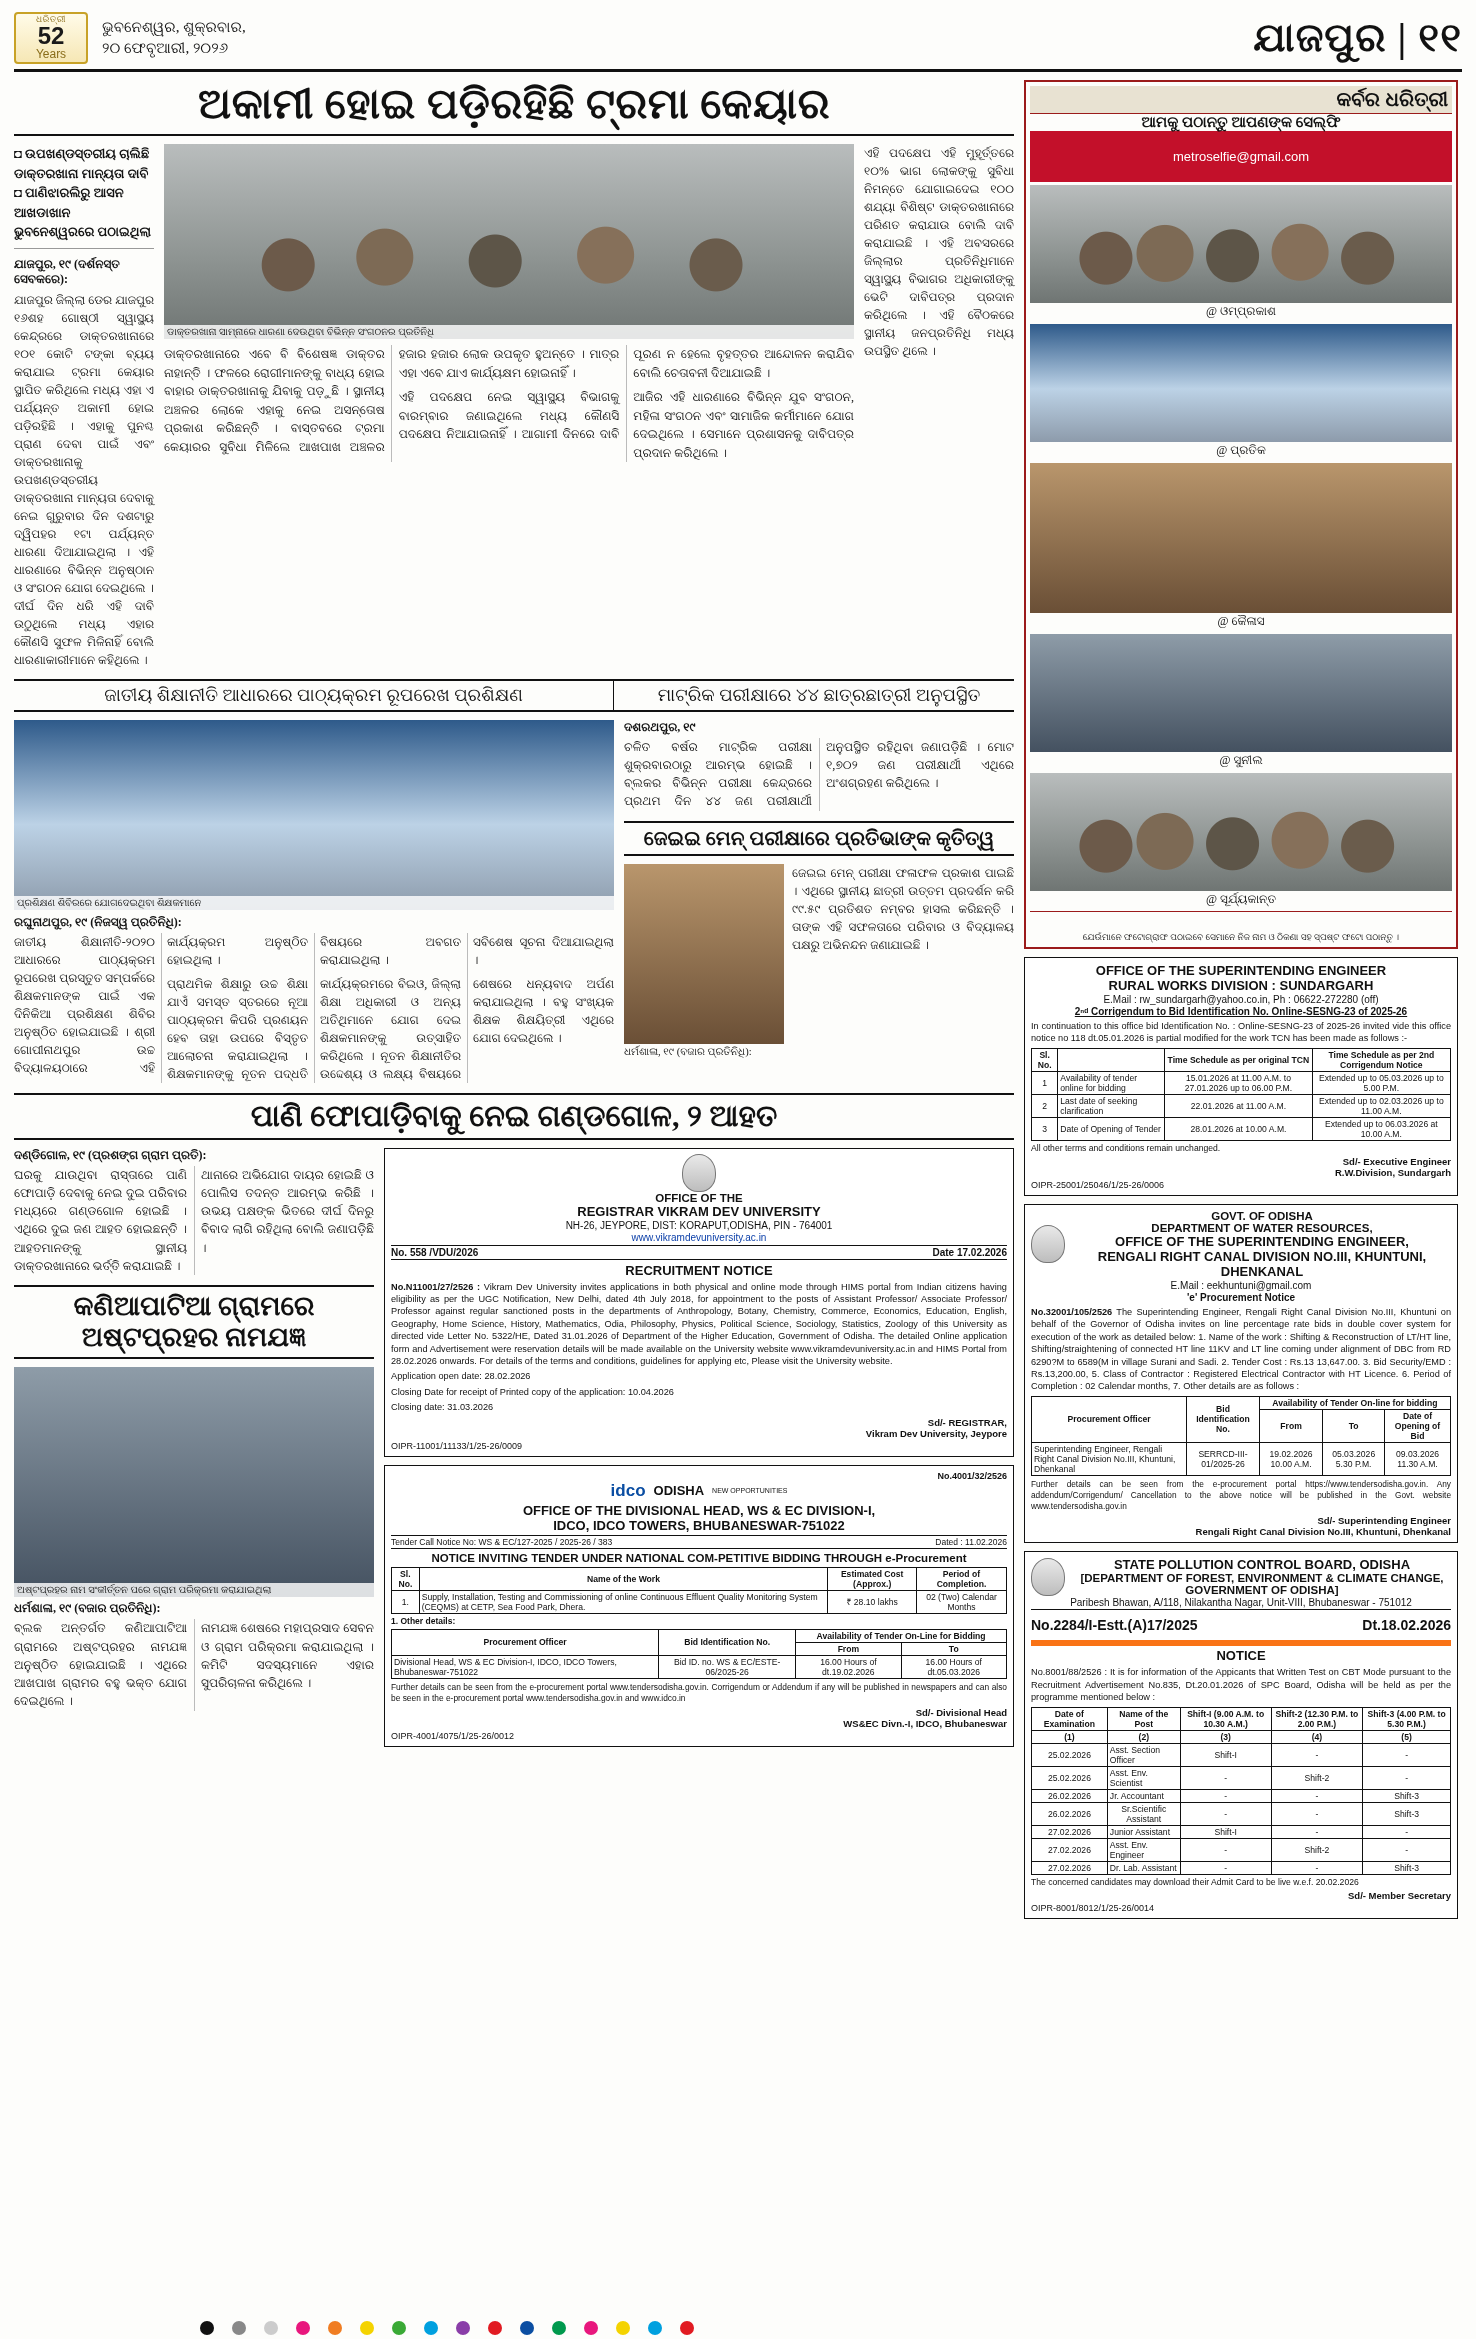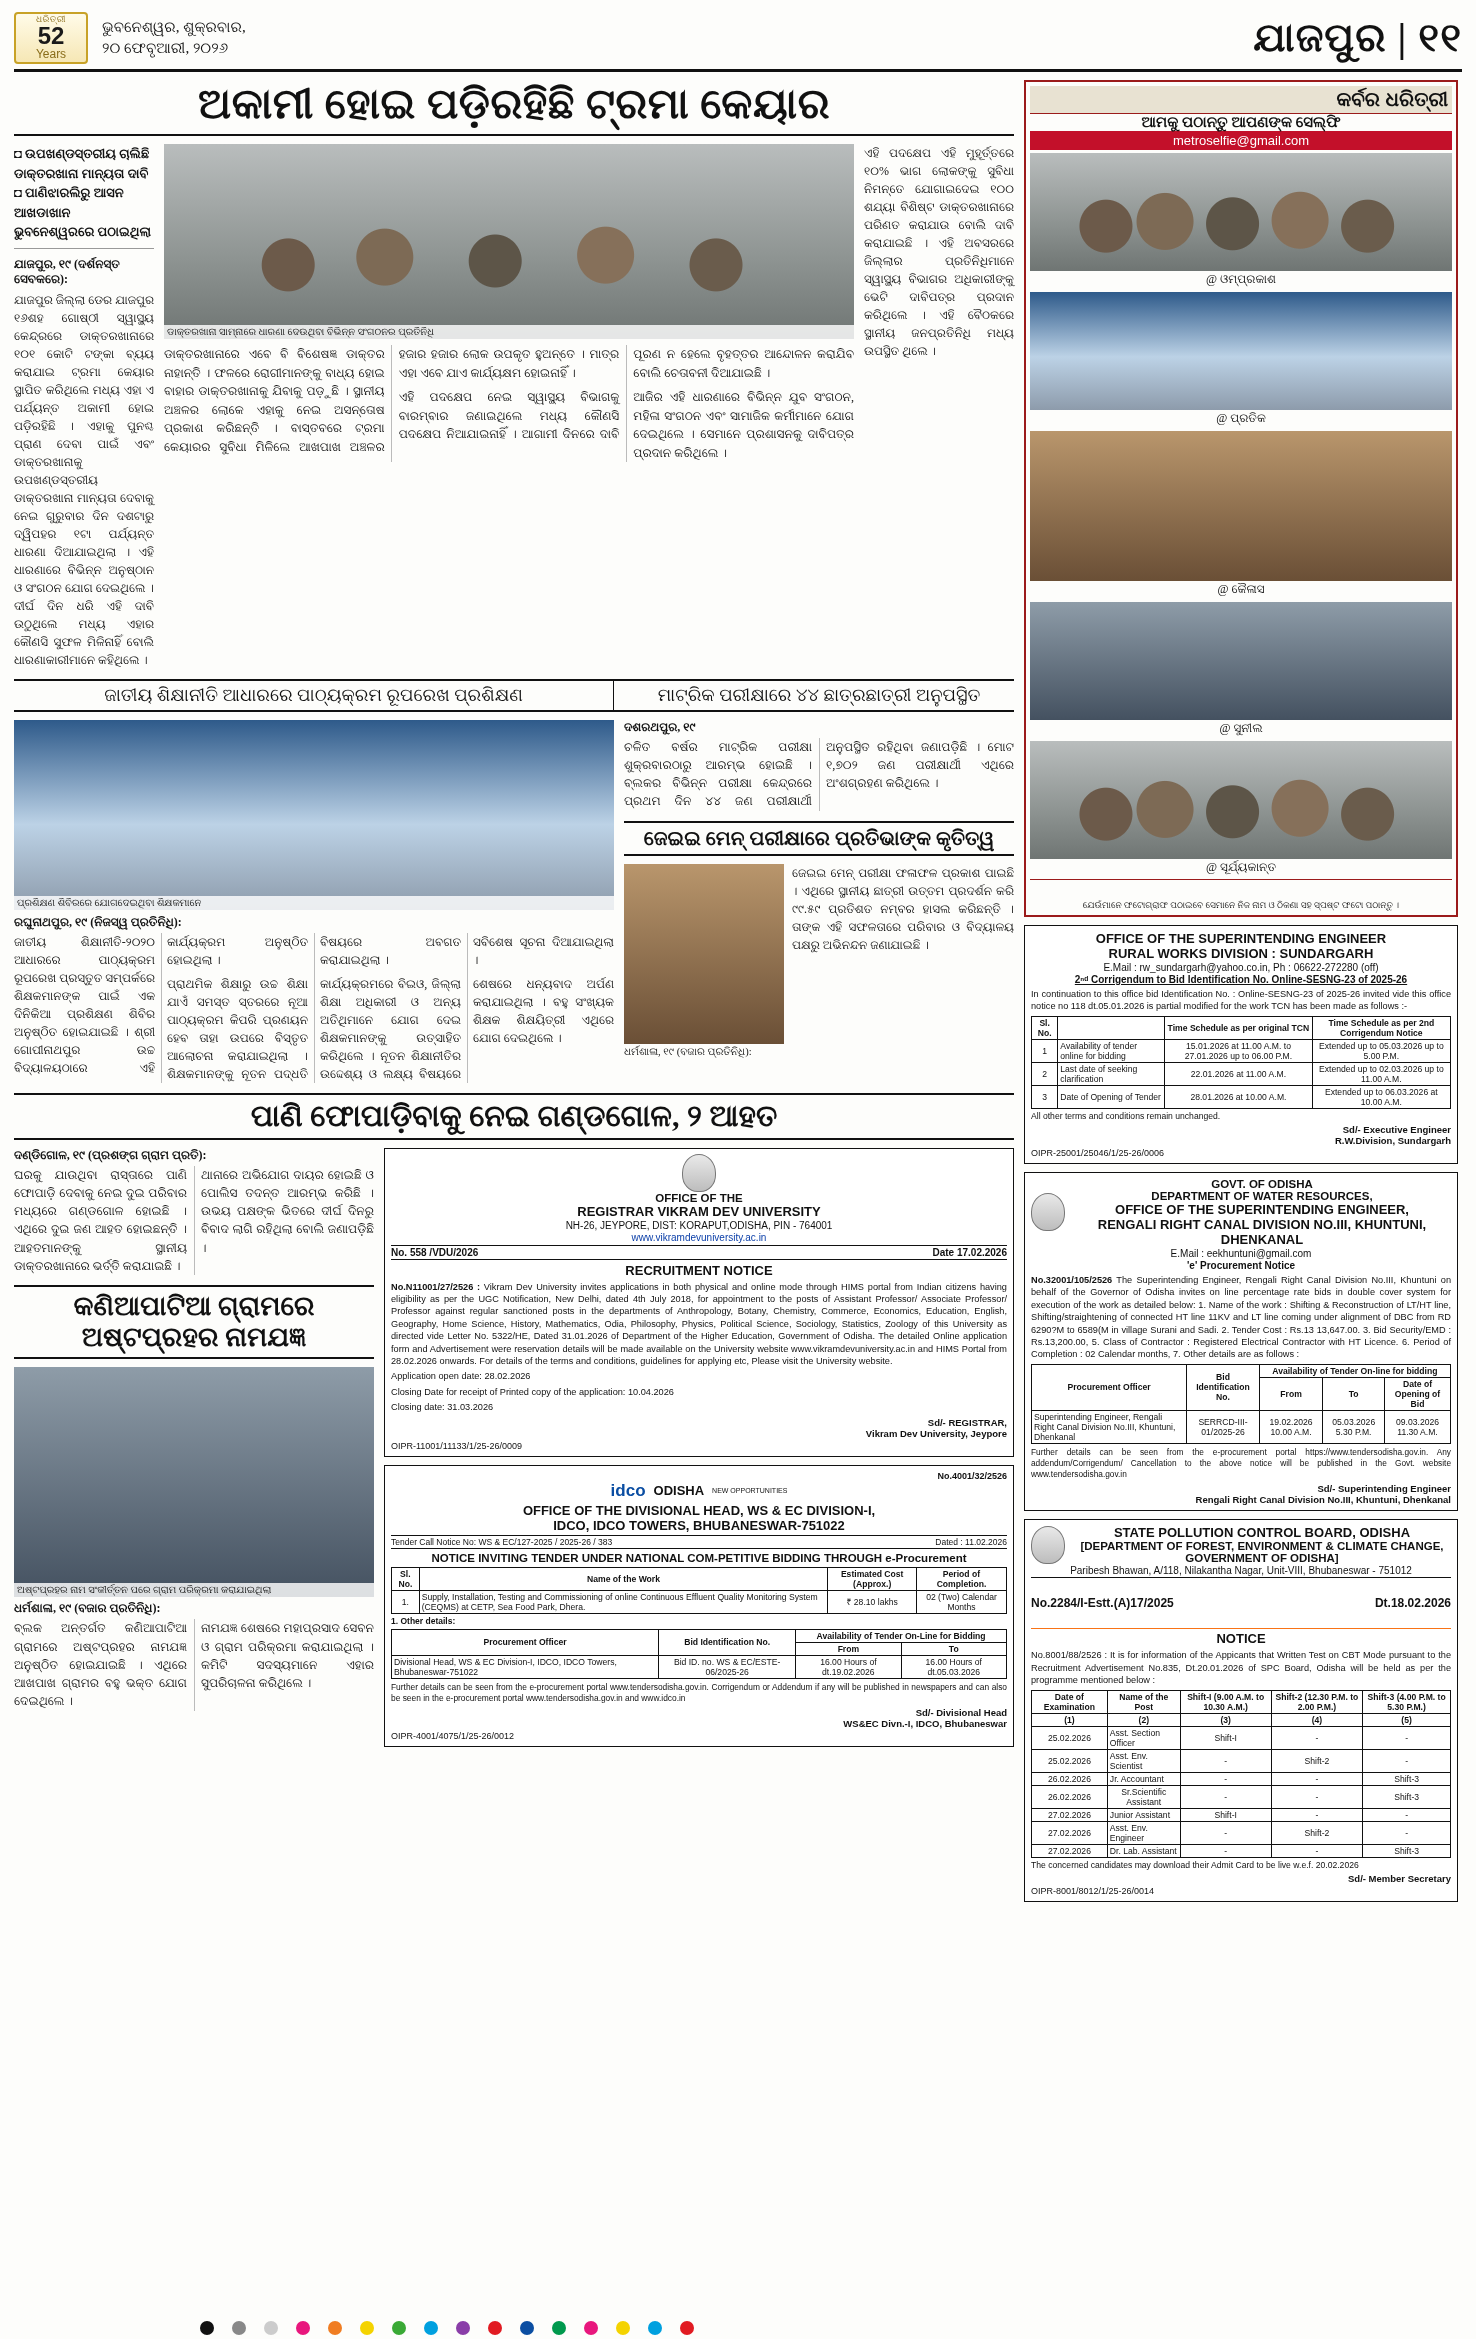--- a/index.html
+++ b/index.html
@@ -67,21 +67,21 @@
       linear-gradient(#b9bdbd, #8d9391 60%, #6f7573); }
   .ph-blue { background:linear-gradient(#2e5a8a,#bcd2e6 55%, #8d9bab); }
   .ph-warm { background:linear-gradient(#b9966c,#6a4f36); }
   .ph-room { background:linear-gradient(#8e9ca8,#445160); }
 
   
   .rail-box { border:2px solid #9b1b1b; padding:4px; }
   .rail-head { background:#e8e2d2; border-bottom:1px solid #9b1b1b; padding:2px 4px; }
   .rail-brand { font-size:20px; font-weight:bold; text-align:right; color:#111; font-family:"Liberation Sans", sans-serif; }
   .rail-sub { font-size:15px; font-weight:bold; text-align:center; }
-  .rail-mail { background:#c3102a; color:#fff; text-align:center; font-size:13px; padding:2px 0; font-family:"Liberation Sans", sans-serif; }
+  .rail-mail { background:#c3102a; color:#fff; text-align:center; font-size:13px; padding:18px 0; font-family:"Liberation Sans", sans-serif; }
   .rail-grid { display:flex; flex-direction:column; gap:3px; margin-top:3px; }
   .rail-photo { height:118px; position:relative; }
   .rail-cap { text-align:center; font-size:12px; padding:1px 0 2px 0; }
 
   
   .notice { border:1px solid #111; padding:5px 6px; font-family:"Liberation Sans", sans-serif; background:#fff; }
   .notice h4 { margin:0; text-align:center; font-size:13px; font-weight:bold; }
   .notice h5 { margin:0; text-align:center; font-size:11.5px; font-weight:bold; }
   .notice .line { text-align:center; font-size:10px; margin:1px 0; }
   .notice .just { font-size:9.2px; line-height:1.35; text-align:justify; margin-top:3px; }
@@ -403,21 +403,21 @@
       <div class="notice nwrap">
         <div style="display:flex; align-items:center; gap:8px;">
           <div class="emblem"></div>
           <div style="flex:1;">
             <h4>STATE POLLUTION CONTROL BOARD, ODISHA</h4>
             <h5>[DEPARTMENT OF FOREST, ENVIRONMENT &amp; CLIMATE CHANGE,</h5>
             <h5>GOVERNMENT OF ODISHA]</h5>
           </div>
         </div>
         <div class="line">Paribesh Bhawan, A/118, Nilakantha Nagar, Unit-VIII, Bhubaneswar - 751012</div>
-        <div style="display:flex; justify-content:space-between; font-size:12px; font-weight:bold; border-top:1px solid #111; border-bottom:1px solid #f97316; padding:18px 0;">
+        <div style="display:flex; justify-content:space-between; font-size:14px; font-weight:bold; border-top:1px solid #111; border-bottom:6px solid #f97316; padding:7px 0;">
           <span>No.2284/I-Estt.(A)17/2025</span>
           <span>Dt.18.02.2026</span>
         </div>
         <h4 style="margin-top:2px;">NOTICE</h4>
         <div class="just">No.8001/88/2526 :   It is for information of the Appicants that Written Test on CBT Mode pursuant to the Recruitment Advertisement No.835, Dt.20.01.2026 of SPC Board, Odisha will be held as per the programme mentioned below :</div>
         <table class="n">
           <thead>
             <tr>
               <th>Date of Examination</th>
               <th>Name of the Post</th>

